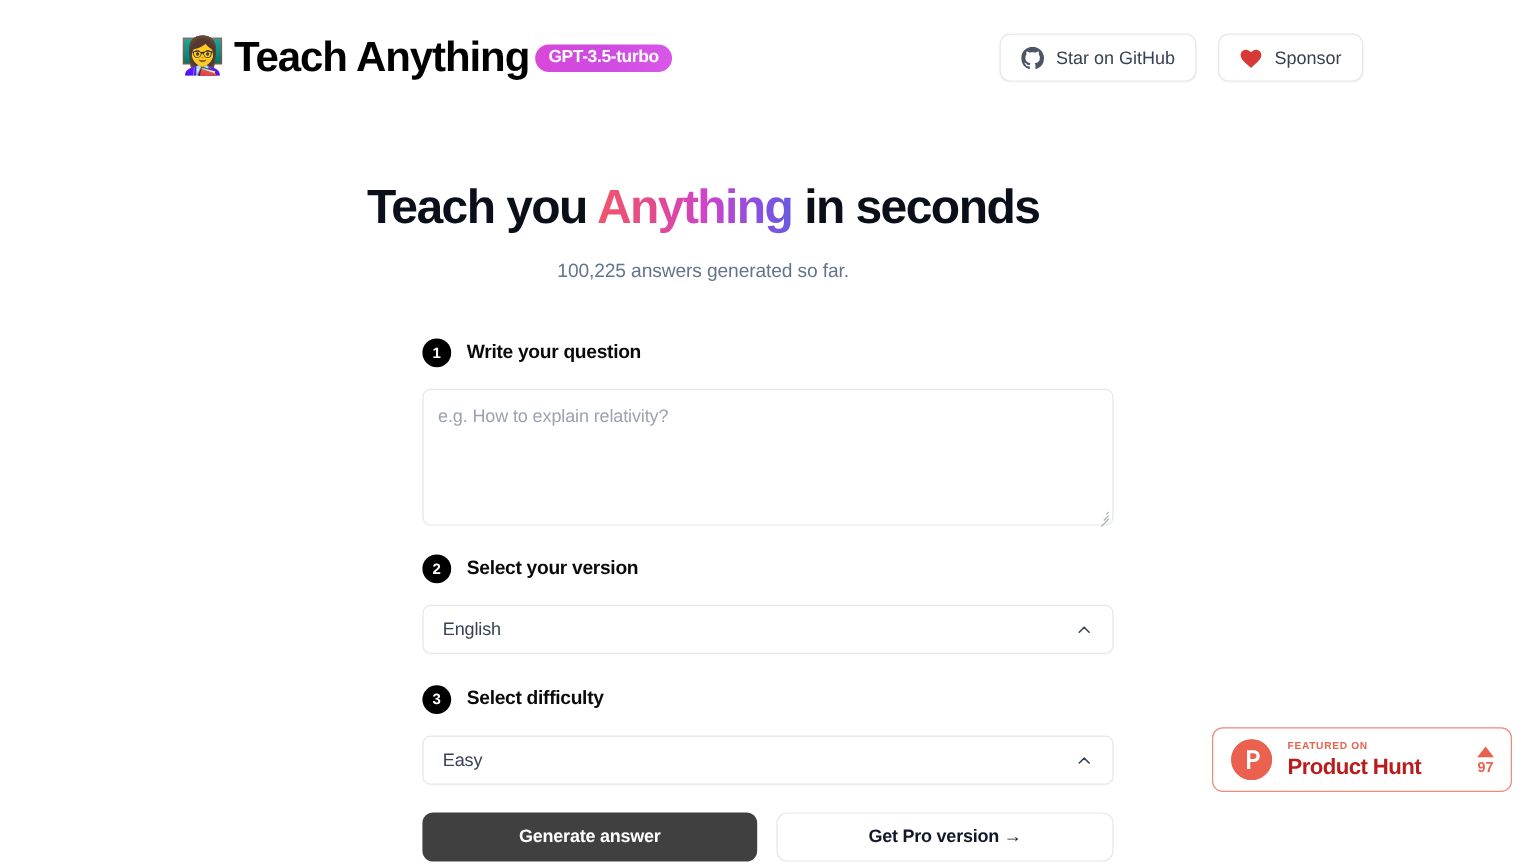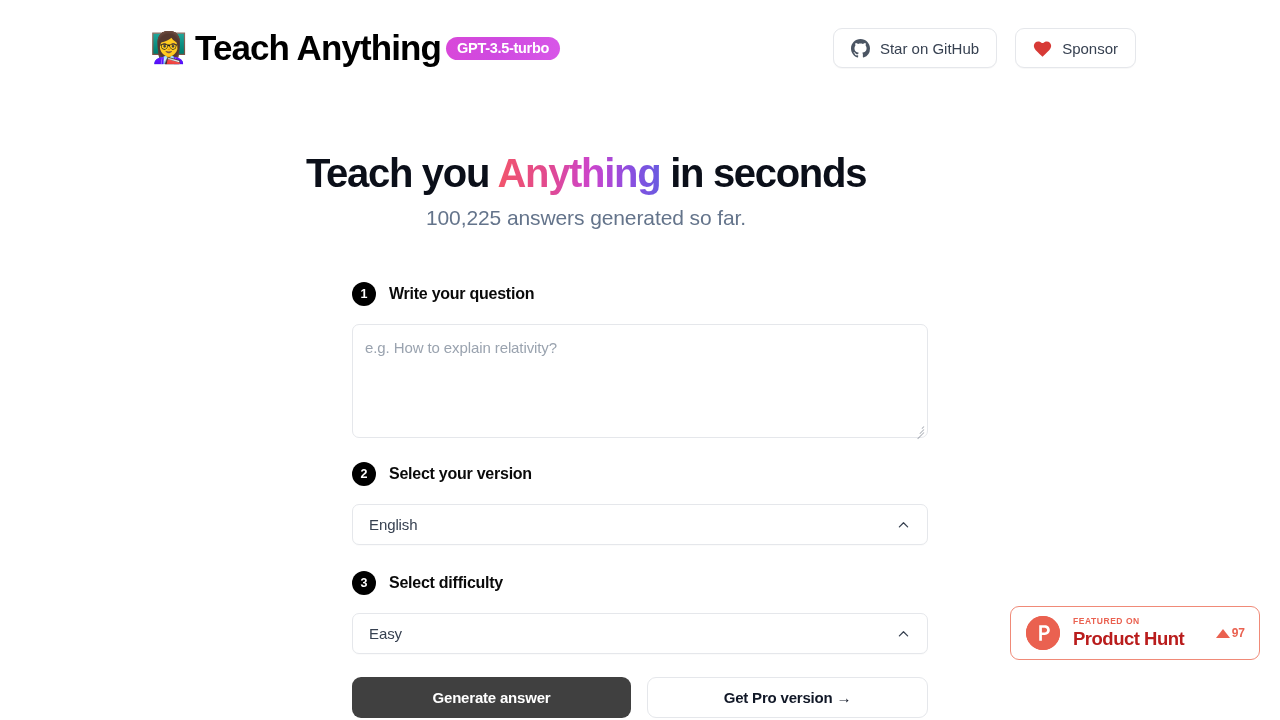--- a/index.html
+++ b/index.html
@@ -113,22 +113,22 @@
 
   .grad-word {
     background-image: linear-gradient(90deg, #f2556b 0%, #e24a8e 30%, #cc44cc 58%, #8a4fe0 82%, #6a5ae0 100%);
     -webkit-background-clip: text;
     background-clip: text;
     color: transparent;
     -webkit-text-fill-color: transparent;
   }
 
   .subhead {
-    margin-top: 11px;
-    font-size: 21px;
+    margin-top: 23px;
+    font-size: 16px;
     color: #64748b;
     letter-spacing: -0.1px;
   }
 
   
   .form {
     position: absolute;
     top: 281px;
     left: 352px;
     width: 576px;
@@ -308,21 +308,21 @@
     font-size: 18.5px;
     font-weight: bold;
     letter-spacing: -0.5px;
     color: #b91c1c;
     line-height: 1.15;
     margin-top: 1px;
   }
 
   .ph-votes {
     display: flex;
-    flex-direction: row;
+    flex-direction: column;
     align-items: center;
     justify-content: center;
     gap: 2px;
     flex: 0 0 auto;
     margin-left: 14px;
   }
   .ph-caret {
     width: 0; height: 0;
     border-left: 7px solid transparent;
     border-right: 7px solid transparent;

